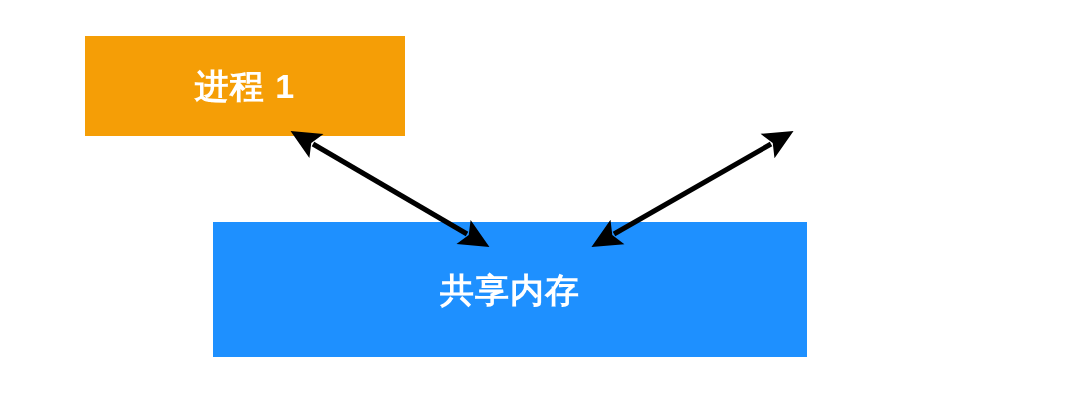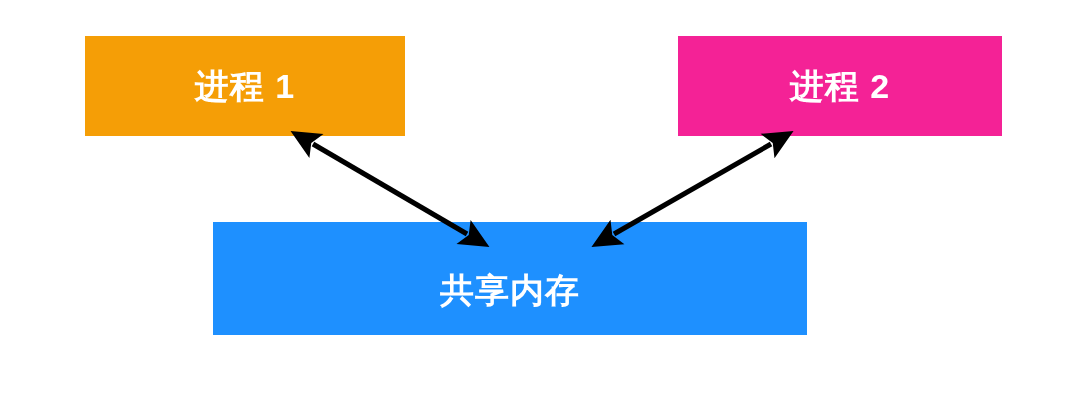--- a/index.html
+++ b/index.html
@@ -6,21 +6,21 @@
     margin: 0;
     padding: 0;
     background: #ffffff;
   }
   body {
     font-family: "Liberation Sans", "DejaVu Sans", sans-serif;
   }
   #canvas {
     position: relative;
     width: 1080px;
-    height: 335px;
+    height: 407px;
     background: #ffffff;
     overflow: hidden;
   }
   .node {
     position: absolute;
     display: flex;
     align-items: center;
     justify-content: center;
     box-sizing: border-box;
     color: #ffffff;
@@ -66,23 +66,20 @@
 </style>
 </head>
 <body>
 
 <div id="canvas" style="background: rgb(255, 255, 255);">
 
   <div class="node" id="node-process-1" style="background: rgb(245, 158, 6); color: rgb(255, 255, 255);">
     <span>进程 1</span>
   </div>
 
-  <div class="node" id="node-process-2" style="background: rgb(244, 34, 150); color: rgb(255, 255, 255);">
-    <span>进程 2</span>
-  </div>
 
   <div class="node" id="node-shared-memory" style="background: rgb(30, 144, 255); color: rgb(255, 255, 255);">
     <span>共享内存</span>
   </div>
 
   <svg id="connectors" viewBox="0 0 1080 407">
     <defs>
       <marker id="arrowhead-start" markerWidth="7" markerHeight="7" refX="5.6" refY="3.2" orient="auto" markerUnits="strokeWidth">
         <path d="M 6.4 0.4 L 0.4 3.2 L 6.4 6 L 5.2 3.2 Z" fill="#000000"></path>
       </marker>

